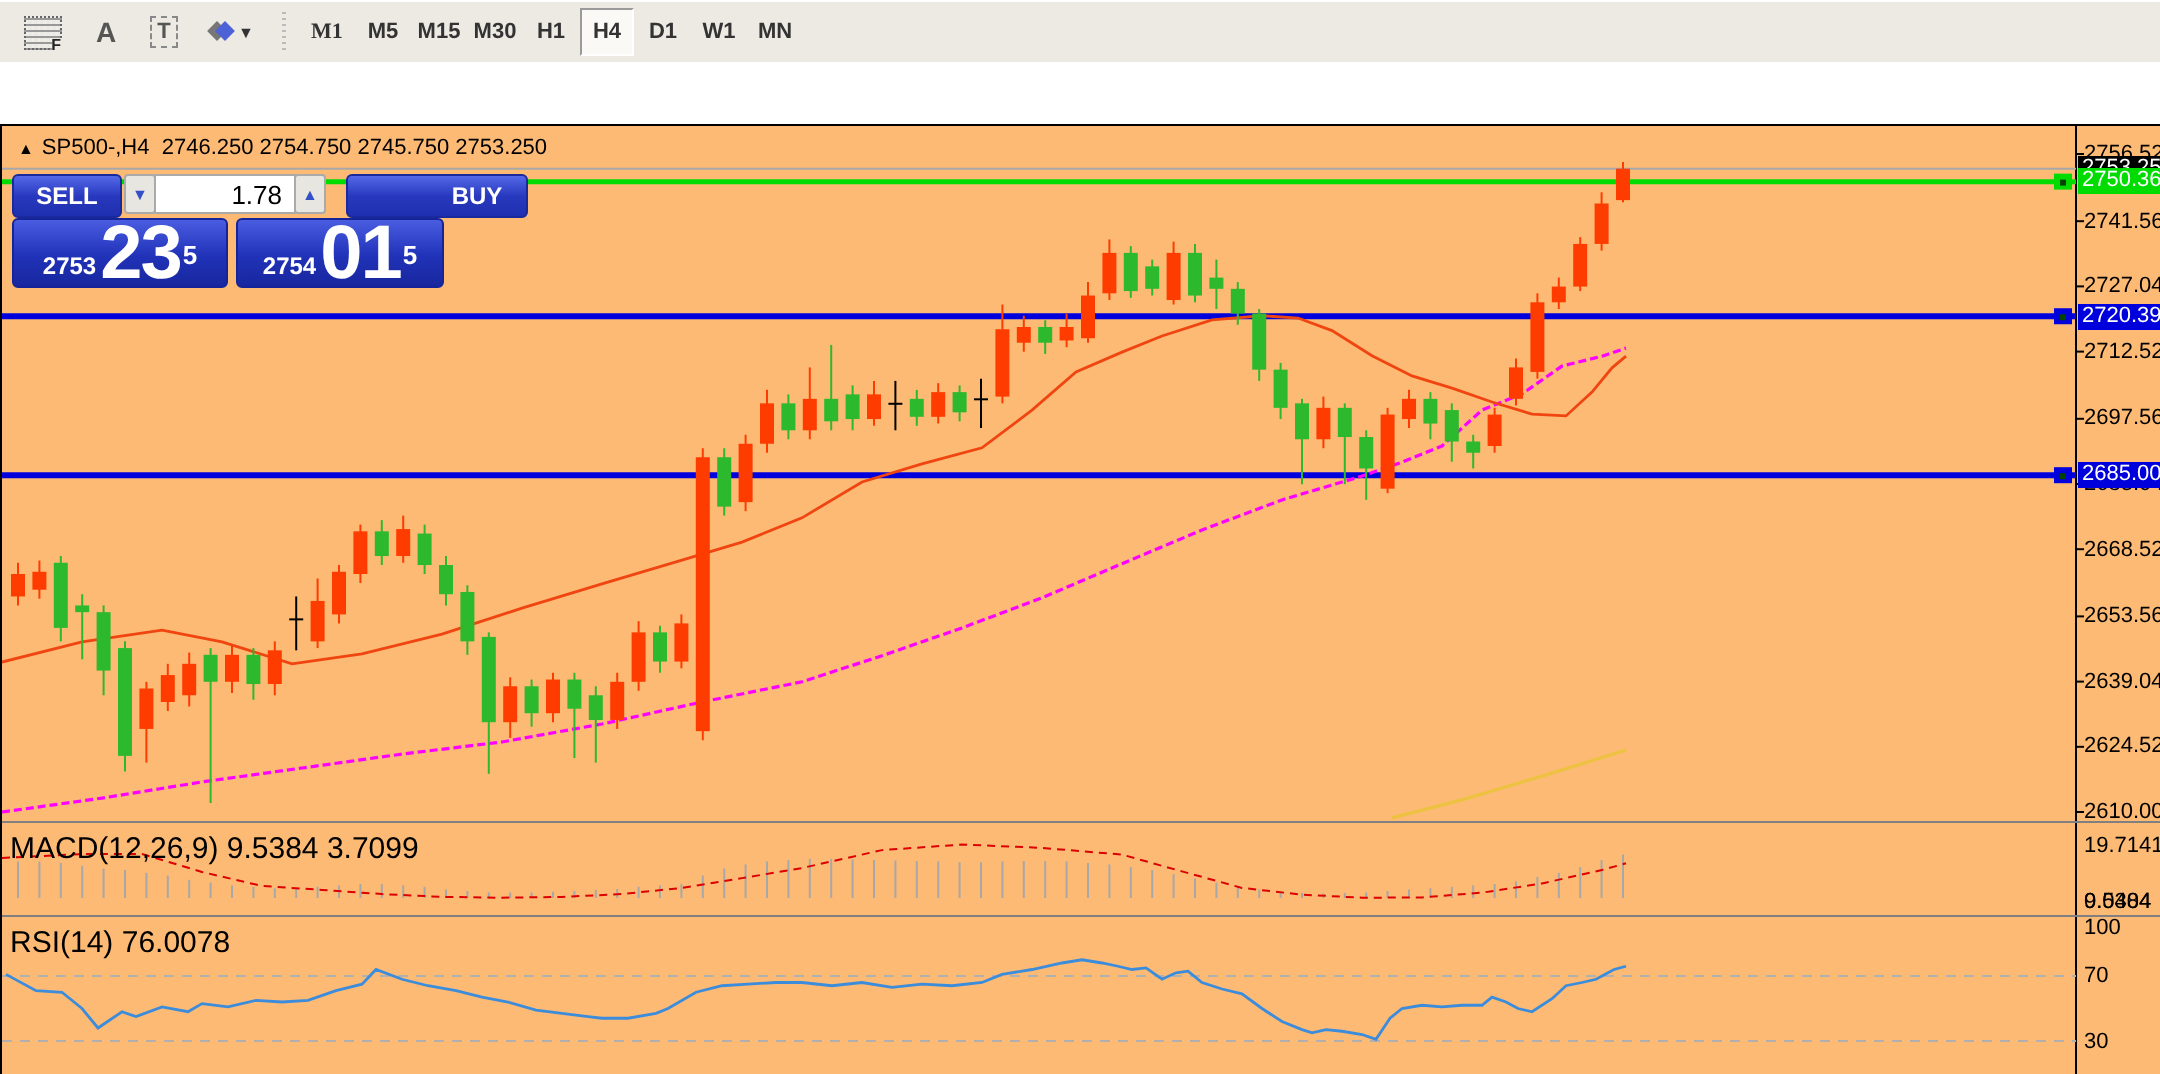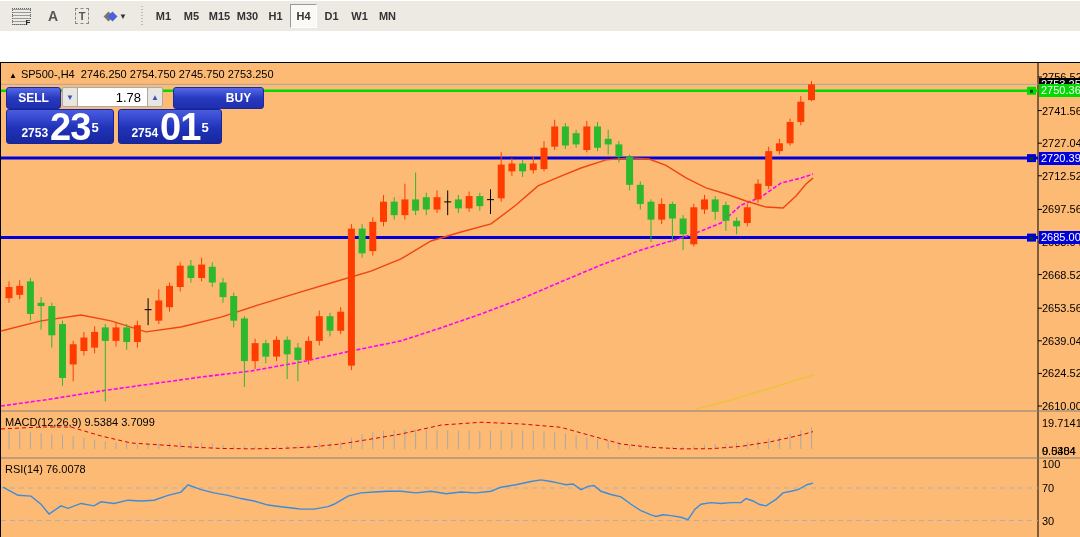--- a/index.html
+++ b/index.html
@@ -18,21 +18,21 @@
   .icon-grid span{position:absolute;right:-1px;bottom:-3px;font-size:8px;font-weight:bold;background:#ECEAE3;line-height:8px;}
   .icon-a{font-size:14px;font-weight:bold;color:#555;}
   .icon-t{font-size:11px;font-weight:bold;color:#555;border:1px dashed #888;padding:1px 3px;}
   .diam{width:7px;height:7px;transform:rotate(45deg);display:inline-block;}
   .caret{font-size:8px;color:#333;margin-left:3px;}
   
   #chartwin{position:absolute;left:0;top:32px;width:1080px;height:529px;background:#fdba74;border-left:1px solid #000;border-top:1px solid #000;box-sizing:border-box;margin-top:30px;}
   #chartsvg{position:absolute;left:0;top:0;}
   .charttitle{position:absolute;left:8px;top:5px;font-size:11px;color:#000;white-space:nowrap;}
   .charttitle .arr{font-size:8px;margin-right:4px;}
-  .panelabel{position:absolute;left:4px;font-size:11px;color:#000;white-space:nowrap;}
+  .panelabel{position:absolute;left:4px;font-size:15px;color:#000;white-space:nowrap;}
   .pricetick{position:absolute;left:1041px;width:39px;font-size:11px;color:#000;line-height:12px;}
   .pxbox{position:absolute;left:1038px;width:42px;font-size:11px;line-height:13px;color:#fff;padding-left:2px;box-sizing:border-box;}
   .scalelabel{position:absolute;left:1041px;font-size:11px;color:#000;line-height:12px;}
   
   #tradepanel{position:absolute;left:5px;top:24px;width:216px;}
   .tp-row1{position:relative;height:20px;}
   .tp-btn{position:absolute;top:0;height:20px;border:1px solid #1A2A9C;border-radius:3px;color:#fff;font-size:12px;font-weight:bold;
           display:flex;align-items:center;justify-content:center;background:linear-gradient(#5568E8,#2739BE 50%,#1E2FAE);}
   .tp-spin{position:absolute;top:0;height:20px;background:#E8E6E0;border:1px solid #aaa;border-radius:2px;display:flex;align-items:center;justify-content:center;font-size:8px;color:#3450C8;box-sizing:border-box;}
   .tp-vol{position:absolute;top:0;height:20px;background:#fff;border:1px solid #aaa;box-sizing:border-box;font-size:13px;color:#000;text-align:right;padding:2px 6px 0 0;}
@@ -60,21 +60,21 @@
       <span class="icon-t">T</span>
     </div>
     <div class="tbtn" style="left:98px;width:36px;">
       <span>
         <span class="diam" style="background:#777;margin-right:-3px;margin-top:2px;"></span><span class="diam" style="background:#4C62D6;"></span>
       </span>
       <span class="caret">▼</span>
     </div>
     <div class="grip" style="left:140px;"></div>
     <div id="tfbar">
-        <div class="tbtn tf" style="left: 150px;">M1</div>
+        <div class="tbtn tf" style="left: 150px; font-family: Liberation Serif, serif;">M1</div>
         <div class="tbtn tf" style="left: 178px;">M5</div>
         <div class="tbtn tf" style="left: 206px; text-align: right;">M15</div>
         <div class="tbtn tf" style="left: 234px;">M30</div>
         <div class="tbtn tf" style="left: 262px;">H1</div>
         <div class="tbtn tf active" style="left: 290px;">H4</div>
         <div class="tbtn tf" style="left: 318px;">D1</div>
         <div class="tbtn tf" style="left: 346px;">W1</div>
         <div class="tbtn tf" style="left: 374px;">MN</div>
       </div>
   </div>

